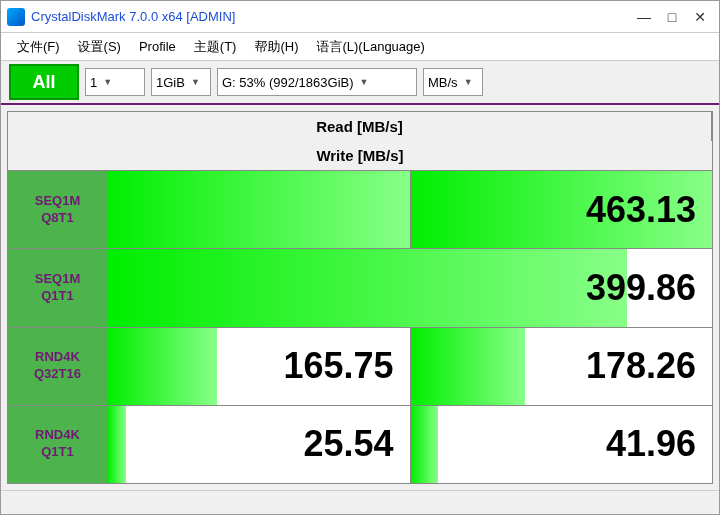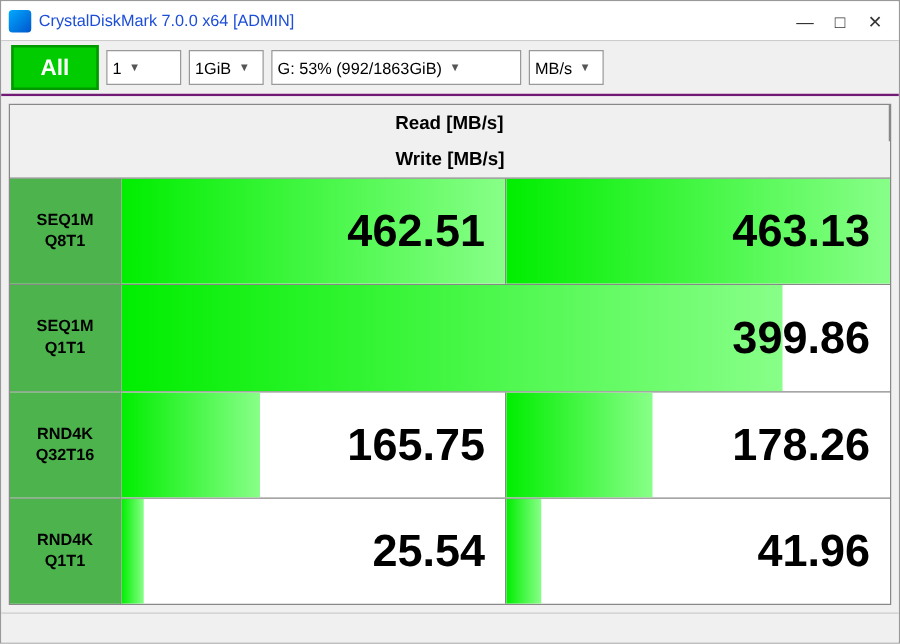--- a/index.html
+++ b/index.html
@@ -172,29 +172,29 @@
     .table-row {
       display: flex;
       flex: 1;
       border-bottom: 1px solid #888;
     }
     .table-row:last-child {
       border-bottom: none;
     }
 
     .row-label {
-      width: 89px;
+      width: 100px;
       background: #4db34d;
       display: flex;
       align-items: center;
       justify-content: center;
       text-align: center;
       font-size: 13px;
       font-weight: bold;
-      color: #000000;
+      color: #701a75;
       border-right: 1px solid #888;
       padding: 4px;
       line-height: 1.3;
     }
 
     .cell {
       flex: 1;
       display: flex;
       align-items: center;
       justify-content: flex-end;
@@ -242,20 +242,28 @@
   <div class="title-bar">
     <div class="title-bar-icon"></div>
     <span class="title-bar-text">CrystalDiskMark 7.0.0 x64 [ADMIN]</span>
     <div class="window-controls">
       <button class="window-btn">—</button>
       <button class="window-btn">□</button>
       <button class="window-btn close">✕</button>
     </div>
   </div>
 
+  <div class="menu-bar">
+    <div class="menu-item"><span>文件(F)</span></div>
+    <div class="menu-item"><span>设置(S)</span></div>
+    <div class="menu-item"><span>Profile</span></div>
+    <div class="menu-item"><span>主题(T)</span></div>
+    <div class="menu-item"><span>帮助(H)</span></div>
+    <div class="menu-item"><span>语言(L)(Language)</span></div>
+  </div>
 
   <div class="toolbar">
     <button class="all-btn">All</button>
     <div class="select-box">
       <span>1</span>
     </div>
     <div class="select-box">
       <span>1GiB</span>
     </div>
     <div class="select-box" style="min-width:200px;">
@@ -275,21 +283,20 @@
         <div class="col-write">Write [MB/s]</div>
       </div>
 
       <div id="table-body" style="flex:1;display:flex;flex-direction:column;">
           <div class="table-row">
     <div class="row-label">
       <span>SEQ1M<br>Q8T1</span>
     </div>
     <div class="cell">
       <div class="bar-bg" style="width:100%;"></div>
-      <span class="cell-value">462.51</span>
     </div>
     <div class="cell">
       <div class="bar-bg" style="width:100%;"></div>
       <span class="cell-value">463.13</span>
     </div>
   </div>
           <div class="table-row">
     <div class="row-label">
       <span>SEQ1M<br>Q1T1</span>
     </div>

